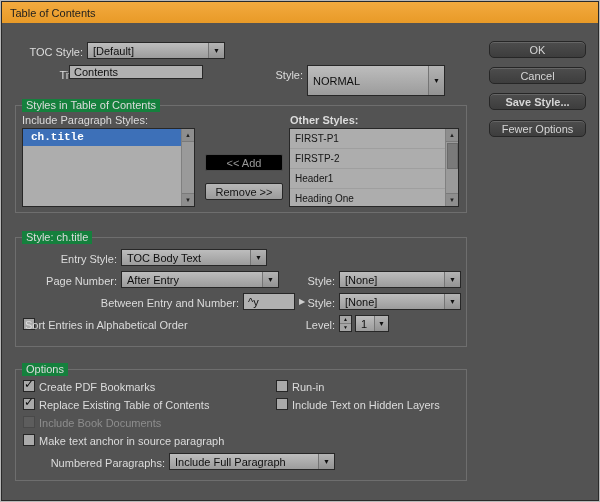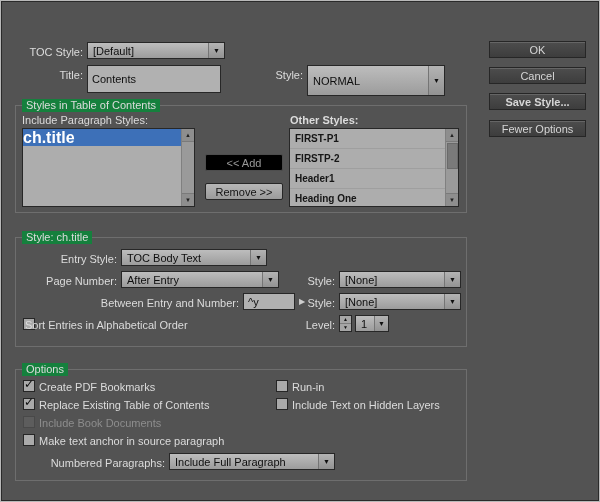--- a/index.html
+++ b/index.html
@@ -16,30 +16,30 @@
     color:#1e1e1e;display:flex;align-items:center;padding-left:8px;box-sizing:border-box;
   }
   .lbl{position:absolute;line-height:13px;white-space:nowrap;color:#dcdcdc;}
   .right{text-align:right;}
   .dim{color:#8d8d8d;}
   .dd{position:absolute;background:linear-gradient(#bdbdbd,#9c9c9c);border:1px solid #272727;box-sizing:border-box;color:#0e0e0e;}
   .dd .val{position:absolute;left:5px;right:16px;top:0;bottom:0;display:flex;align-items:center;white-space:nowrap;overflow:hidden;}
   .dd .arrow-box{position:absolute;top:0;bottom:0;right:0;width:15px;border-left:1px solid #757575;display:flex;align-items:center;justify-content:center;background:linear-gradient(#b3b3b3,#939393);}
   .dd .arr{font-size:7px;color:#101010;line-height:1;}
   .input{position:absolute;background:#b1b1b1;border:1px solid #272727;box-sizing:border-box;color:#0e0e0e;display:flex;align-items:center;padding:0 4px;}
-  .abtn{position:absolute;background:linear-gradient(#4d4d4d,#3d3d3d);border:1px solid #262626;border-radius:0;box-shadow:inset 0 1px 0 rgba(255,255,255,0.14);color:#d6d6d6;display:flex;align-items:center;justify-content:center;box-sizing:border-box;cursor:default;}
+  .abtn{position:absolute;background:linear-gradient(#4d4d4d,#3d3d3d);border:1px solid #262626;border-radius:5px;box-shadow:inset 0 1px 0 rgba(255,255,255,0.14);color:#d6d6d6;display:flex;align-items:center;justify-content:center;box-sizing:border-box;cursor:default;}
   .pbtn{position:absolute;background:linear-gradient(#b6b6b6,#9b9b9b);border:1px solid #272727;border-radius:2px;color:#141414;display:flex;align-items:center;justify-content:center;box-sizing:border-box;}
   .pbtn.disabled{background:#000000;border-color:#4d4d4d;color:#999999;}
   .grp{position:absolute;border:1px solid #6e6e6e;box-sizing:border-box;}
   .grp-legend{position:absolute;top:-7px;left:6px;line-height:13px;background:#15803d;padding:0 4px;white-space:nowrap;}
   .list{position:absolute;background:#adadad;border:1px solid #272727;box-sizing:border-box;}
   .items{position:absolute;left:0;top:0;right:13px;bottom:0;overflow:hidden;}
-  .li{height:17px;line-height:17px;padding-left:0;color:#141414;font-size:16px;white-space:nowrap;}
+  .li{height:17px;line-height:17px;padding-left:8px;color:#141414;font-size:11px;white-space:nowrap;font-family:Liberation Mono, monospace;}
   .li.sel{background:#3d70b8;color:#ffffff;font-weight:bold;}
-  .li2{height:19px;line-height:19px;padding-left:5px;color:#161616;font-size:10px;border-bottom:1px solid rgba(0,0,0,0.08);white-space:nowrap;font-weight:bold;}
+  .li2{height:19px;line-height:19px;padding-left:5px;color:#161616;font-size:10px;border-bottom:1px solid rgba(0,0,0,0.08);white-space:nowrap;}
   .sb{position:absolute;top:0;right:0;bottom:0;width:13px;background:#9a9a9a;border-left:1px solid #808080;box-sizing:border-box;}
   .sbb{position:absolute;left:0;width:12px;height:12px;background:#8e8e8e;display:flex;align-items:center;justify-content:center;}
   .sbb.up{top:0;border-bottom:1px solid #7a7a7a;}
   .sbb.down{bottom:0;border-top:1px solid #7a7a7a;}
   .sbb span{font-size:6px;color:#222;line-height:1;}
   .sbt{position:absolute;left:1px;width:9px;background:#7a7a7a;border:1px solid #6a6a6a;}
   .cb{position:absolute;width:12px;height:12px;background:#aaaaaa;border:1px solid #262626;box-sizing:border-box;}
   .cb .check{position:absolute;left:0;top:-3px;color:#0b0b0b;font-size:12px;font-weight:bold;line-height:12px;}
   .cb.dis{background:#5d5d5d;border-color:#494949;}
   .spin{position:absolute;width:13px;height:17px;border:1px solid #272727;box-sizing:border-box;background:#a6a6a6;}
@@ -47,31 +47,34 @@
   .spin .half.up{top:0;}
   .spin .half.dn{bottom:0;border-top:1px solid #7d7d7d;}
   .spin span{font-size:5px;color:#111;line-height:1;}
   .flyout{position:absolute;color:#cfcfcf;font-size:8px;line-height:9px;}
 </style>
 </head>
 <body>
 
 <div class="window">
 
+  <div class="titlebar">
+    <span>Table of Contents</span>
+  </div>
 
   <div class="lbl right" style="left:12px;top:45px;width:70px;">TOC Style:</div>
   <div class="dd" style="left:86px;top:41px;width:138px;height:17px;">
     <span class="val">[Default]</span>
     <span class="arrow-box">
         <span class="arr">▼</span>
       </span>
   </div>
 
   <div class="lbl right" style="left:12px;top:68px;width:70px;">Title:</div>
-  <div class="input" style="left:86px;top:64px;width:134px;height:28px;">
+  <div class="input" style="left:68px;top:64px;width:134px;height:14px;">
     <span>Contents</span>
   </div>
   <div class="lbl right" style="left:240px;top:68px;width:62px;">Style:</div>
   <div class="dd" style="left:306px;top:64px;width:138px;height:31px;">
     <span class="val">NORMAL</span>
     <span class="arrow-box">
         <span class="arr">▼</span>
       </span>
   </div>
 

